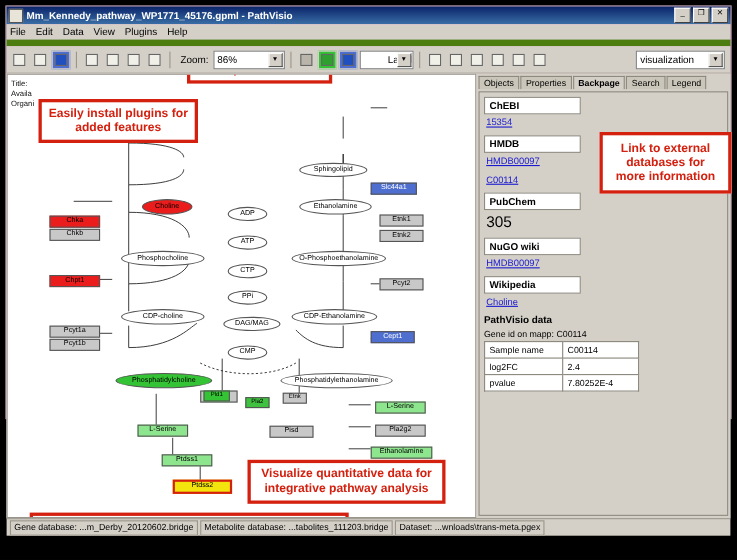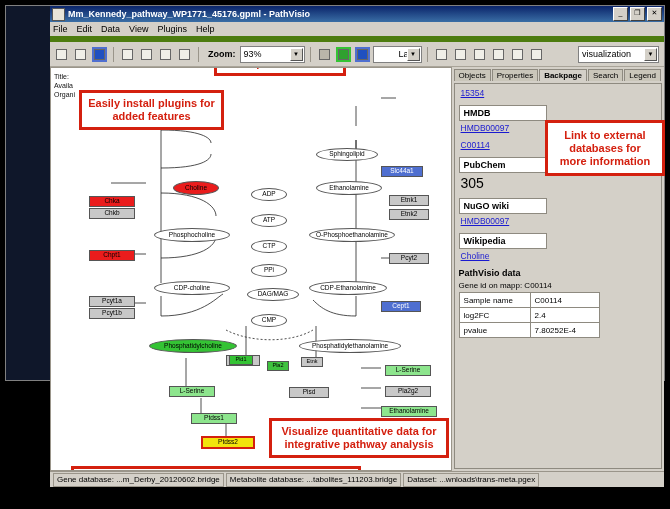--- a/index.html
+++ b/index.html
@@ -1,35 +1,35 @@
 <!DOCTYPE html>
 <html><head>
 <meta charset="utf-8">
 <style>
   html,body{margin:0;padding:0;background:#000;}
   body{width:670px;height:509px;overflow:hidden;font-family:"Liberation Sans",sans-serif;}
-  .app{position:absolute;left:5px;top:5px;width:660px;height:376px;background:#0f172a;border:1px solid #808080;box-sizing:border-box;padding-left:44px;}
+  .app{position:absolute;left:5px;top:5px;width:660px;height:376px;background:#f9a8d4;border:1px solid #808080;box-sizing:border-box;}
   
   .titlebar{height:16px;background:linear-gradient(to bottom,#0a246a,#3a6ea5);display:flex;align-items:center;padding:0 2px;}
   .titlebar .tb-icon{width:11px;height:11px;background:#e8e4d8;border:1px solid #555;margin-right:3px;}
   .titlebar .tb-text{color:#fff;font-size:9px;font-weight:bold;flex:1;overflow:hidden;white-space:nowrap;}
   .tb-btns{display:flex;gap:2px;}
   .tb-btn{width:13px;height:12px;background:#d4d0c8;border:1px solid #fff;border-right-color:#404040;border-bottom-color:#404040;font-size:7px;line-height:10px;text-align:center;color:#000;}
   
   .menubar{height:14px;background:#d4d0c8;display:flex;align-items:center;font-size:9px;padding-left:3px;border-bottom:6px solid #4d7c0f;}
   .menubar span{margin-right:9px;}
   
   .toolbar{height:22px;background:#d4d0c8;display:flex;align-items:center;padding:1px 3px;gap:2px;border-bottom:1px solid #a9a499;}
   .tbtn{width:15px;height:15px;background:#d4d0c8;border:1px solid #d4d0c8;display:flex;align-items:center;justify-content:center;}
   .tbtn .sq{width:9px;height:9px;border:1px solid #666;background:#f0efe8;}
   .tbtn.green .sq{background:#2fa02f;}
   .tbtn.blue .sq{background:#2050c0;}
   .tbtn.gray .sq{background:#b9b5aa;}
   .sep{width:1px;height:15px;background:#9a958a;margin:0 3px;}
-  .zoomlab{font-size:9px;margin:0 2px 0 4px;font-weight:bold;}
+  .zoomlab{font-size:9px;margin:0 2px 0 4px;}
   .combo{height:15px;border:1px solid #808080;background:#fff;font-size:9px;display:flex;align-items:center;padding-left:3px;position:relative;}
   .combo .arr{position:absolute;right:1px;top:1px;width:11px;height:11px;background:#d4d0c8;border:1px solid #fff;border-right-color:#555;border-bottom-color:#555;font-size:6px;text-align:center;line-height:11px;}
   .combo.zoom{width:60px;}
   .combo.label{width:44px;justify-content:flex-end;}
   .combo.vis{width:76px;margin-left:auto;margin-right:2px;}
   
   .main{display:flex;height:404px;background:#d4d0c8;}
   .leftpane{width:427px;background:#fff;position:relative;border:1px solid #9a958a;box-sizing:border-box;overflow:hidden;}
   .rightpane{flex:1;background:#d4d0c8;padding:2px;box-sizing:border-box;display:flex;flex-direction:column;}
   
@@ -108,21 +108,21 @@
       </div>
     <div class="tbtn">
         <div class="sq"></div>
       </div>
     <div class="tbtn">
         <div class="sq"></div>
       </div>
     <div class="sep"></div>
     <span class="zoomlab">Zoom:</span>
     <div class="combo zoom">
-      <span>93%</span>
+      <span>86%</span>
       <span class="arr">▼</span>
     </div>
     <div class="sep"></div>
     <div class="tbtn gray">
         <div class="sq"></div>
       </div>
     <div class="tbtn green">
         <div class="sq"></div>
       </div>
     <div class="tbtn blue">
@@ -262,20 +262,21 @@
 
     <div class="rightpane">
       <div class="tabs">
         <div class="tab">Objects</div>
         <div class="tab">Properties</div>
         <div class="tab active">Backpage</div>
         <div class="tab">Search</div>
         <div class="tab">Legend</div>
       </div>
       <div class="rpbody">
+        <div class="dbbox">ChEBI</div>
         <a class="dblink" href="#">15354</a>
 
         <div class="dbbox">HMDB</div>
         <a class="dblink" href="#">HMDB00097</a>
 
         <a class="dblink" href="#">C00114</a>
 
         <div class="dbbox">PubChem</div>
         <span class="dbplain">305</span>
 

